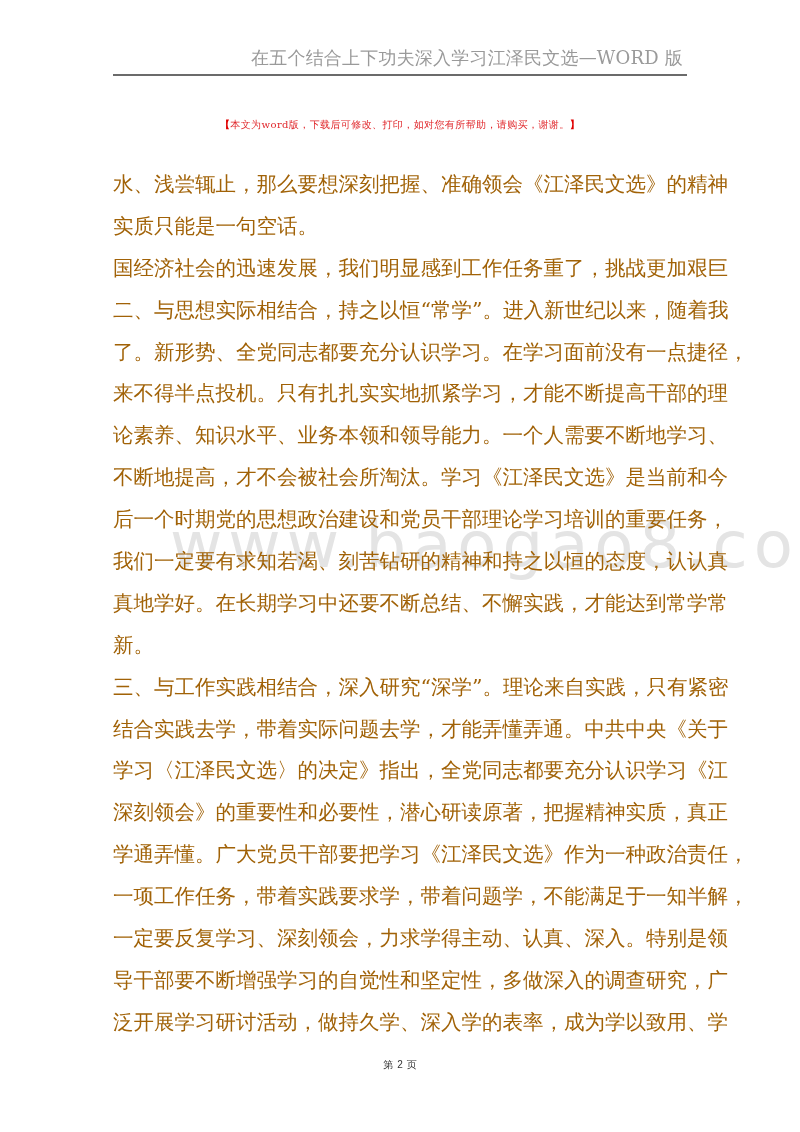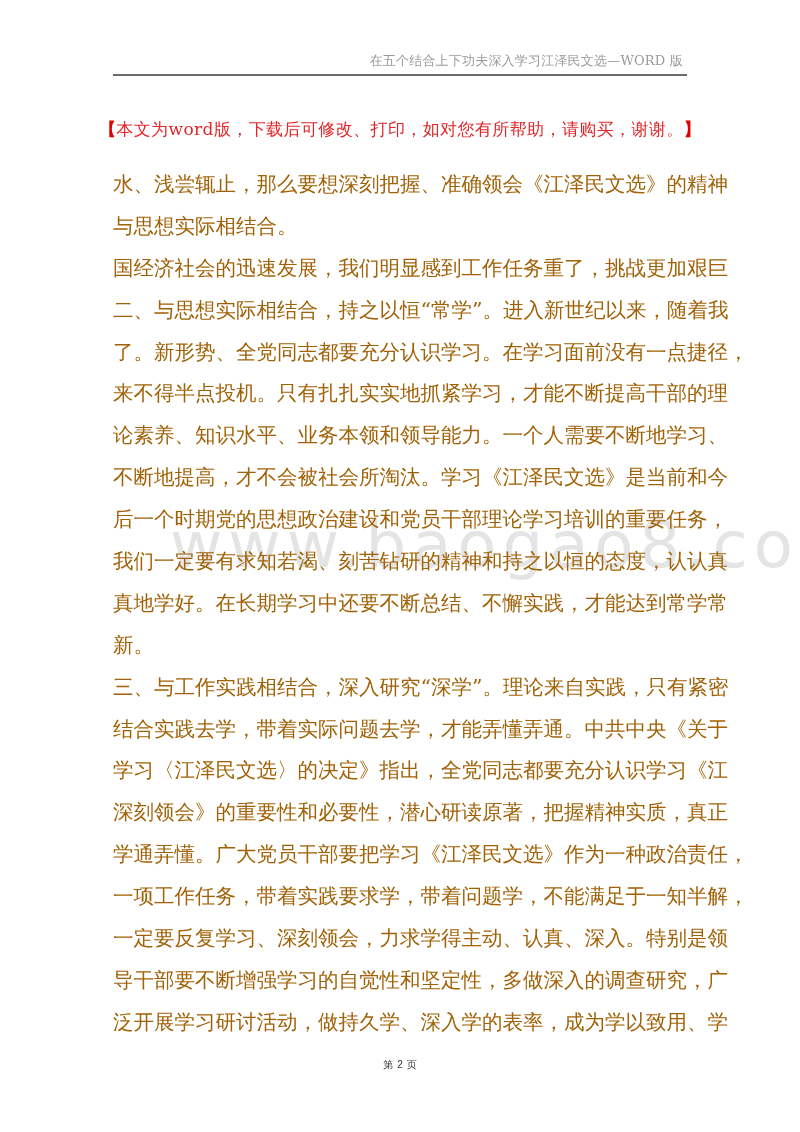--- a/index.html
+++ b/index.html
@@ -27,33 +27,33 @@
       width: 574px;
       top: 50px;
       height: 26px;
       border-bottom: 2px solid #6b6b6b;
       box-sizing: border-box;
     }
     .header-title {
       position: absolute;
       right: 4px;
       bottom: 4px;
-      font-size: 13px;
+      font-size: 18px;
       color: #9a9a9a;
       white-space: nowrap;
       letter-spacing: 0.2px;
       margin-top: 20px;
     }
     .notice {
       position: absolute;
       left: 0;
       width: 800px;
       top: 118px;
       text-align: center;
-      font-size: 17px;
+      font-size: 10px;
       color: #e0262a;
       white-space: nowrap;
       letter-spacing: 0.4px;
     }
     .notice .bracket {
       font-weight: bold;
       color: #e00000;
     }
     .body-text {
       position: absolute;
@@ -111,21 +111,21 @@
   </div>
 
   <div class="notice">
     <span class="bracket">【</span><span>本文为word版，下载后可修改、打印，如对您有所帮助，请购买，谢谢。</span><span class="bracket">】</span>
   </div>
 
   <div class="watermark">www.baogao8.com</div>
 
   <div class="body-text">
     <div class="line">水、浅尝辄止，那么要想深刻把握、准确领会《江泽民文选》的精神</div>
-    <div class="line last">与思想实际相结合。</div>
+    <div class="line last">实质只能是一句空话。</div>
     <div class="line">国经济社会的迅速发展，我们明显感到工作任务重了，挑战更加艰巨</div>
     <div class="line">二、与思想实际相结合，持之以恒“常学”。进入新世纪以来，随着我</div>
     <div class="line">了。新形势、全党同志都要充分认识学习。在学习面前没有一点捷径，</div>
     <div class="line">来不得半点投机。只有扎扎实实地抓紧学习，才能不断提高干部的理</div>
     <div class="line">论素养、知识水平、业务本领和领导能力。一个人需要不断地学习、</div>
     <div class="line">不断地提高，才不会被社会所淘汰。学习《江泽民文选》是当前和今</div>
     <div class="line">后一个时期党的思想政治建设和党员干部理论学习培训的重要任务，</div>
     <div class="line">我们一定要有求知若渴、刻苦钻研的精神和持之以恒的态度，认认真</div>
     <div class="line">真地学好。在长期学习中还要不断总结、不懈实践，才能达到常学常</div>
     <div class="line last">新。</div>

